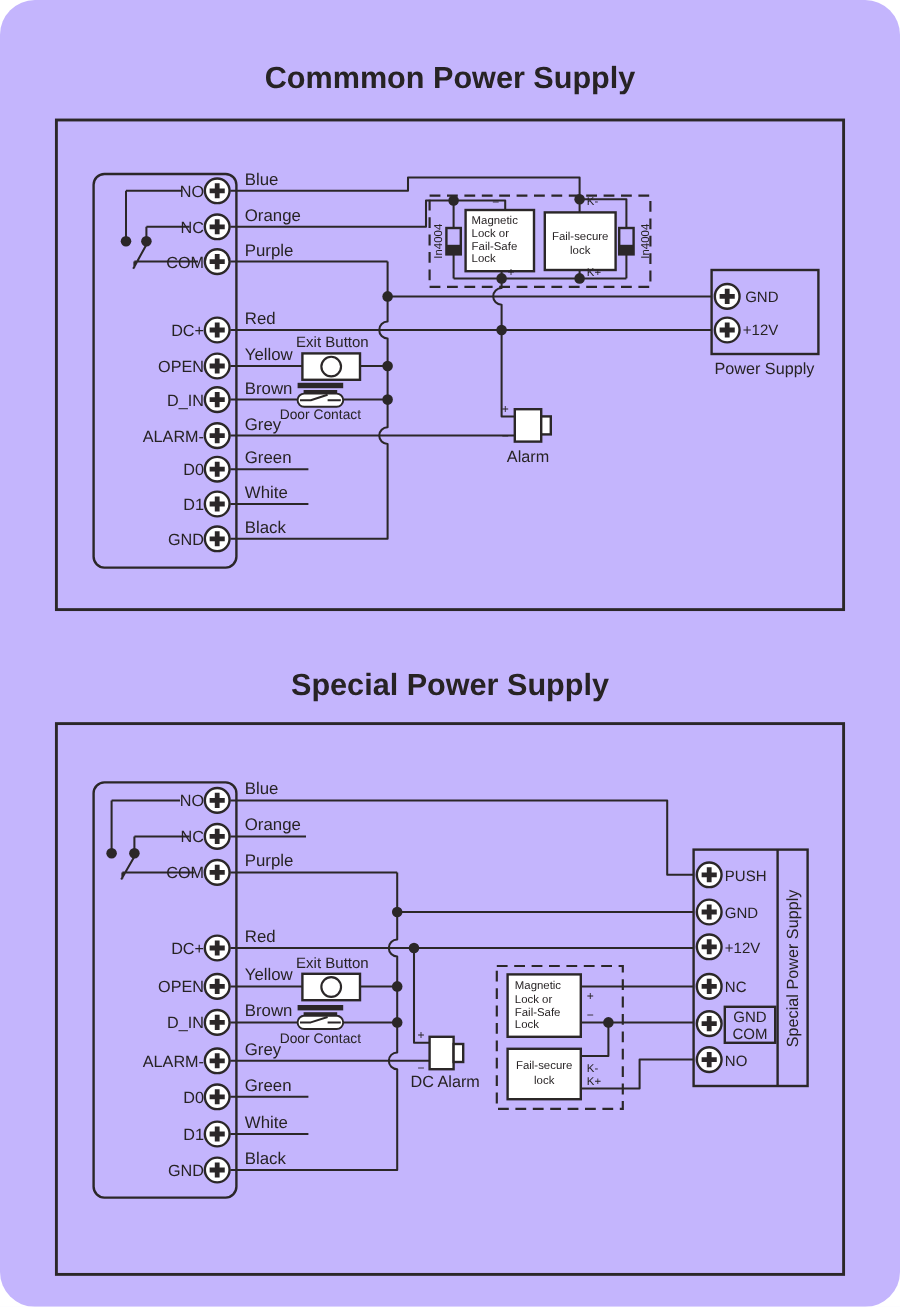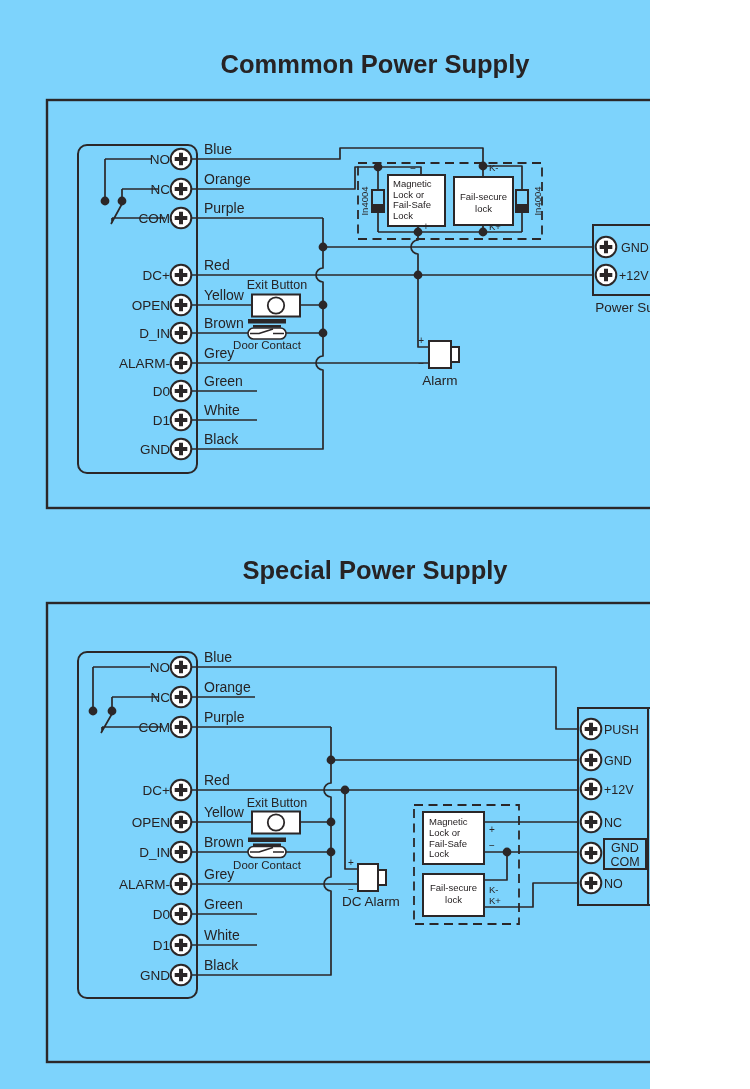--- a/index.html
+++ b/index.html
@@ -1,16 +1,16 @@
 <!DOCTYPE html>
 <html><head>
 <meta charset="utf-8">
 <style>
   html,body{margin:0;padding:0;background:#fff;}
-  #page{position:relative;width:650px;height:1089px;background:#7dd3fc;overflow:hidden;}
+  #page{position:relative;width:750px;height:1089px;background:#c4b5fd;overflow:hidden;border-radius:29px;}
   svg{position:absolute;left:0;top:0;}
   svg text{fill:#272324;font-family:"Liberation Sans",sans-serif;}
   .title{font-size:25.5px;font-weight:bold;}
   .mid{text-anchor:middle;}
   .end{text-anchor:end;}
   .t14{font-size:14px;}
   .t13{font-size:13.5px;}
   .t12{font-size:12.5px;}
   .t11{font-size:11.5px;}
   .t10{font-size:10px;}

